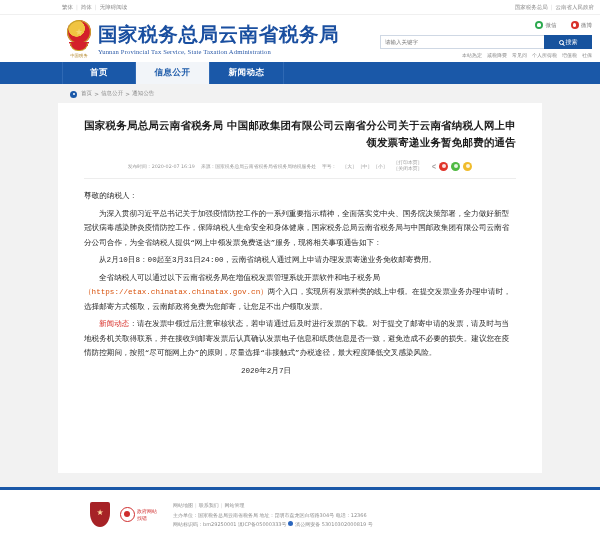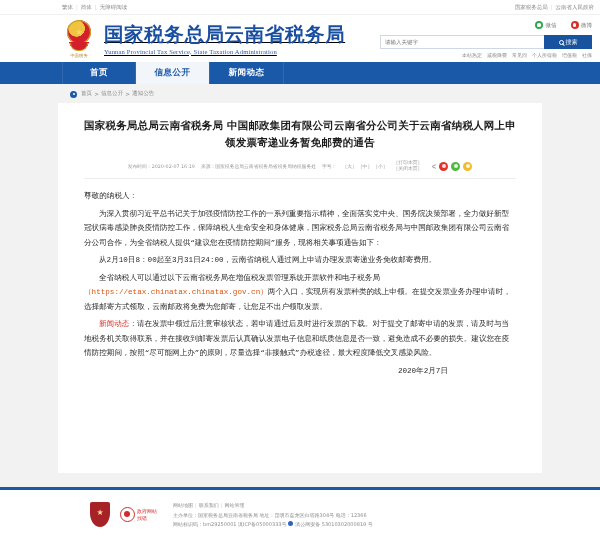--- a/index.html
+++ b/index.html
@@ -42,21 +42,21 @@
     background: radial-gradient(ellipse at 50% 0%, #d4202a 0 52%, transparent 53%);
     position: relative;
   }
   .emblem .wheel:before {
     content: ""; position: absolute; left: 50%; top: 1px; transform: translateX(-50%);
     width: 16px; height: 7px; border: 1.1px solid #c8a12c; border-top: none;
     border-radius: 0 0 9px 9px;
   }
   .emblem .cap { font-size: 4.2px; color: #b5892c; text-align: center; margin-top: 0px; letter-spacing: .2px; }
 
-  .titleblock { margin-left: 8px; text-decoration: underline; }
+  .titleblock { margin-left: 2px; }
   .titleblock .cn {
     font-size: 19.5px; font-weight: bold; color: #1a4fa0; letter-spacing: .6px;
     line-height: 24px; white-space: nowrap;
   }
   .titleblock .en {
     font-family: "Liberation Serif", serif; font-size: 6.6px; color: #2c5ba8;
     letter-spacing: .15px; margin-top: 1px; white-space: nowrap;
   }
 
   .hdr-right { margin-left: auto; width: 212px; }
@@ -117,21 +117,21 @@
     background: #fff; border-radius: 50%;
   }
   .crumbs a { color: #8a8a8a; text-decoration: none; }
 
   .panel {
     background: #fff; margin: 0 58px; padding: 14px 26px 16px 26px;
     min-height: 370px;
   }
   .art-title {
     font-size: 10.5px; font-weight: bold; color: #1c1c1c; line-height: 17px;
-    text-align: center; letter-spacing: .2px;
+    text-align: right; letter-spacing: .2px;
   }
   .meta {
     margin-top: 9px; padding-bottom: 6px; border-bottom: 1px solid #ededed;
     display: flex; align-items: center; justify-content: center; gap: 6px;
     font-size: 4.8px; color: #999; flex-wrap: nowrap;
   }
   .meta .seg { white-space: nowrap; }
   .meta .sizes { display: flex; gap: 1px; }
   .meta .sizes b { font-weight: normal; }
   .meta .stack { display: flex; flex-direction: column; line-height: 6px; }
@@ -152,21 +152,21 @@
     content: ""; position: absolute; left: 2.2px; top: 2.8px; width: 4.5px; height: 3.4px;
     border-radius: 2px; background: rgba(255,255,255,.85);
   }
 
   .content { margin-top: 10px; font-size: 7.6px; color: #2b2b2b; line-height: 14.5px; }
   .content p { margin-bottom: 3px; font-family: Liberation Mono, monospace; }
   .content p.ind { text-indent: 15px; }
   .content .lk { color: #d9540f; }
   .content .warn { color: #d8312b; }
   .sig { text-align: right; padding-right: 24px; margin-top: 4px; }
-  .datel { text-align: right; padding-right: 68px; margin-top: 1px; }
+  .datel { text-align: center; padding-right: 68px; margin-top: 1px; }
 
   
   .fbar { height: 3px; background: #1a58a8; margin: 0; }
   .footer {
     height: 49px; background: #fff; display: flex; align-items: center;
     padding-left: 90px; gap: 10px;
   }
   .fshield {
     width: 20px; height: 25px; background: #a62226; position: relative; flex: 0 0 20px;
     border-radius: 2px 2px 10px 10px / 2px 2px 14px 14px;
@@ -288,21 +288,21 @@
         <span class="share">
           <i class="sh"></i>
           <i class="sicon wb"></i>
           <i class="sicon wx"></i>
           <i class="sicon qq"></i>
         </span>
       </div>
 
       <div class="content">
         <p>尊敬的纳税人：</p>
-        <p class="ind">为深入贯彻习近平总书记关于加强疫情防控工作的一系列重要指示精神，全面落实党中央、国务院决策部署，全力做好新型冠状病毒感染肺炎疫情防控工作，保障纳税人生命安全和身体健康，国家税务总局云南省税务局与中国邮政集团有限公司云南省分公司合作，为全省纳税人提供“建议您在疫情防控期间”服务，现将相关事项通告如下：</p>
+        <p class="ind">为深入贯彻习近平总书记关于加强疫情防控工作的一系列重要指示精神，全面落实党中央、国务院决策部署，全力做好新型冠状病毒感染肺炎疫情防控工作，保障纳税人生命安全和身体健康，国家税务总局云南省税务局与中国邮政集团有限公司云南省分公司合作，为全省纳税人提供“网上申领发票免费送达”服务，现将相关事项通告如下：</p>
         <p class="ind">从2月10日8：00起至3月31日24:00，云南省纳税人通过网上申请办理发票寄递业务免收邮寄费用。</p>
         <p class="ind"><span>全省纳税人可以通过以下云南省税务局在增值税发票管理系统开票软件和电子税务局</span><span class="lk">（https://etax.chinatax.chinatax.gov.cn）</span><span>两个入口，实现所有发票种类的线上申领。在提交发票业务办理申请时，选择邮寄方式领取，云南邮政将免费为您邮寄，让您足不出户领取发票。</span></p>
         <p class="ind"><span class="warn">新闻动态</span><span>：请在发票申领过后注意审核状态，若申请通过后及时进行发票的下载。对于提交了邮寄申请的发票，请及时与当地税务机关取得联系，并在接收到邮寄发票后认真确认发票电子信息和纸质信息是否一致，避免造成不必要的损失。建议您在疫情防控期间，按照“尽可能网上办”的原则，尽量选择“非接触式”办税途径，最大程度降低交叉感染风险。</span></p>
         <p class="datel">2020年2月7日</p>
       </div>
     </div>
   </div>
 
   <div class="fbar"></div>
   <div class="footer">

